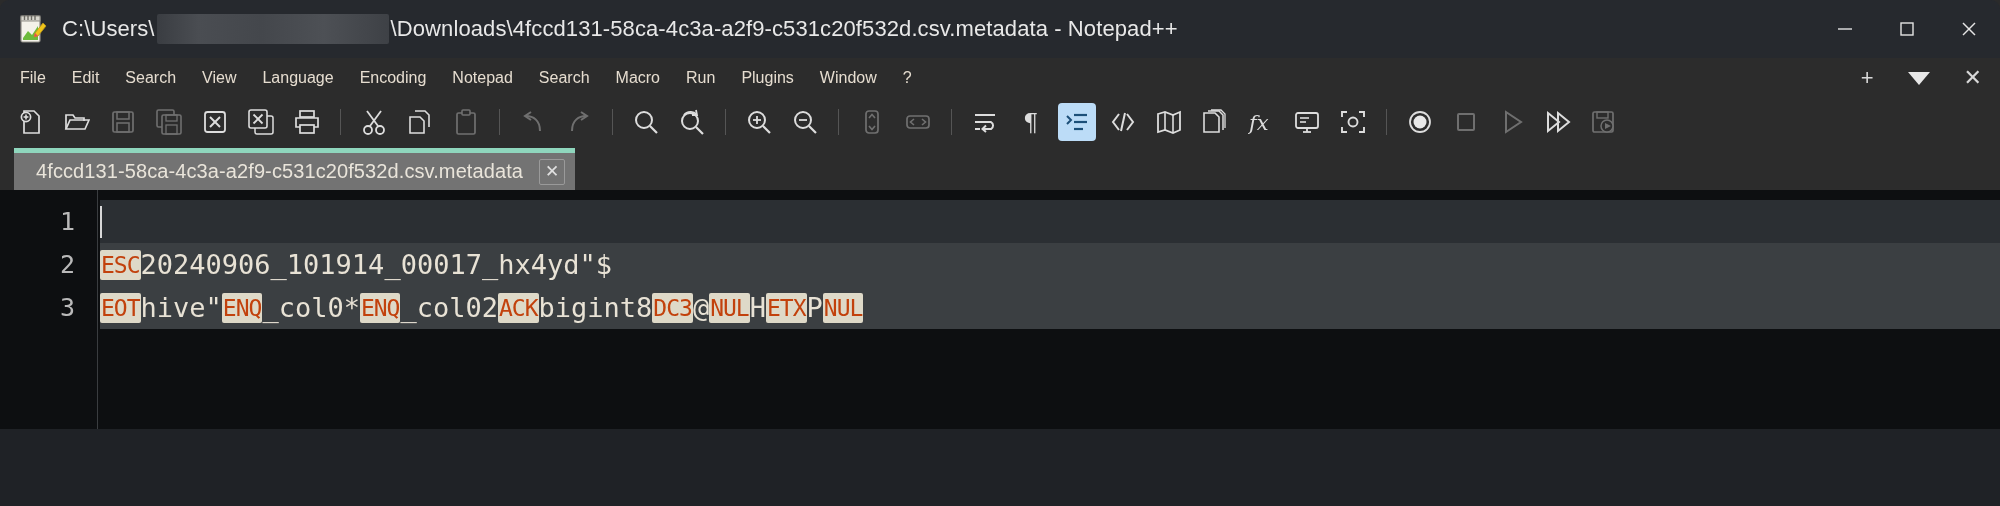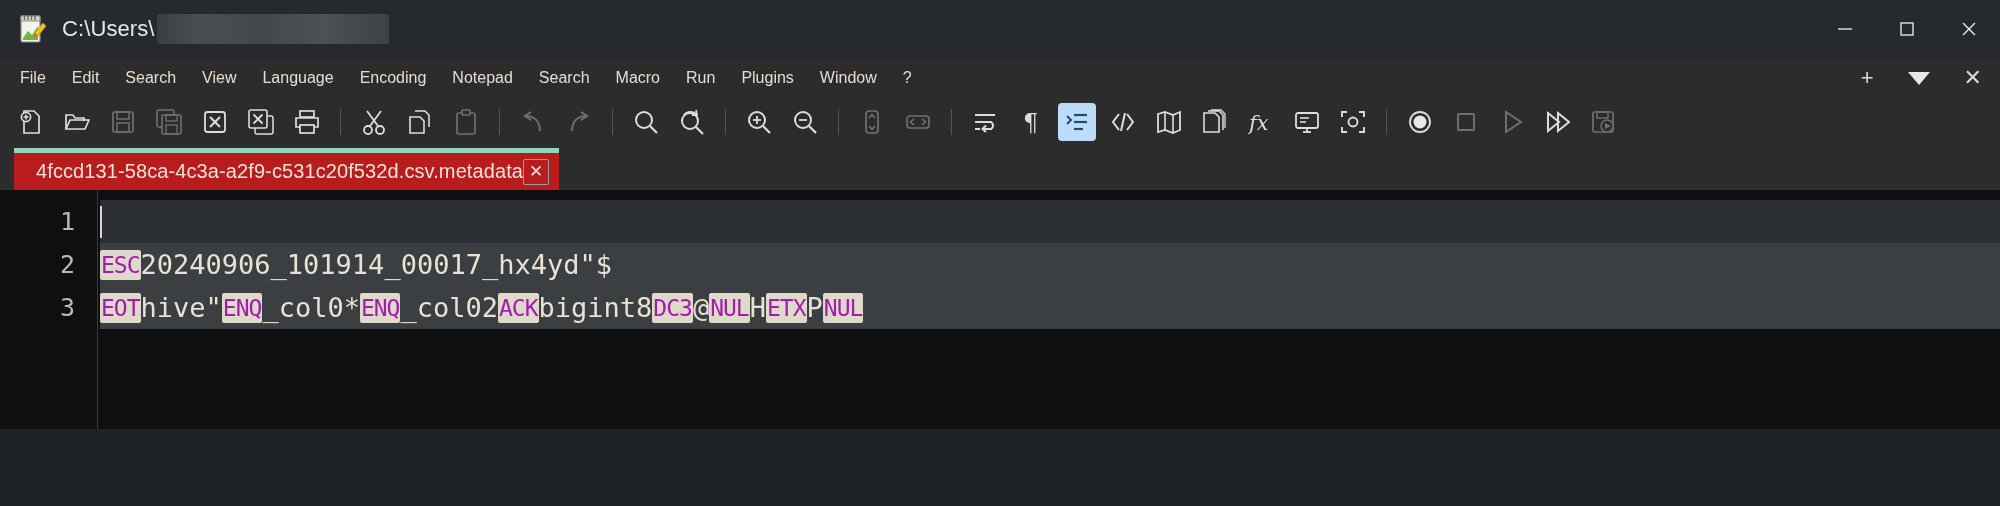--- a/index.html
+++ b/index.html
@@ -99,24 +99,25 @@
 
   
   .tabbar {
     height: 44px; flex: 0 0 44px;
     background: #2c2c2c;
     display: flex; align-items: flex-end;
     padding-left: 14px;
   }
   .tab {
     height: 42px;
-    background: #b91c1c;
+    background: #737373;
     border-top: 5px solid #8fd6bd;
     display: flex; align-items: center;
     padding: 0 10px 0 22px;
+    gap: 16px;
   }
   .tab-label {
     color: #e9e4da; font-size: 20px; white-space: nowrap;
     letter-spacing: .1px;
   }
   .tab-close {
     width: 26px; height: 26px;
     border: 1px solid #9a9a9a;
     display: flex; align-items: center; justify-content: center;
     color: #e0e0e0; font-size: 17px; line-height: 1;
@@ -164,21 +165,21 @@
   .line.hl  { background: #3b3f42; }
   .caret {
     display: inline-block;
     width: 2px; height: 32px;
     background: #d8d8d8;
     vertical-align: middle;
   }
   .ctl {
     display: inline-block;
     background: #ded9c8;
-    color: #a21caf;
+    color: #c2410c;
     font-family: "DejaVu Sans Mono", monospace;
     font-size: 23px;
     line-height: 30px;
     height: 30px;
     padding: 0 1px;
     border-radius: 2px;
     letter-spacing: -1px;
     vertical-align: middle;
   }
   .txt { color: #e8e2d5; }
@@ -198,20 +199,21 @@
         <line x1="13.5" y1="1" x2="13.5" y2="6" stroke="#6b6963" stroke-width="1.4"></line>
         <line x1="17" y1="1" x2="17" y2="6" stroke="#6b6963" stroke-width="1.4"></line>
         <path d="M5 24 L10 17 L14 21 L20 12 L20 26 L5 26 Z" fill="#6cbb3c"></path>
         <path d="M17 19 L25 9 L28 12 L20 22 L16 23 Z" fill="#f0c419" stroke="#b8941a" stroke-width="0.8"></path>
         <path d="M16 23 L17 19 L20 22 Z" fill="#e8534f"></path>
       </svg>
     </div>
     <div class="title-text">
       <span>C:\Users\</span>
       <span class="redact"></span>
+      <span>\Downloads\4fccd131-58ca-4c3a-a2f9-c531c20f532d.csv.metadata - Notepad++</span>
     </div>
     <div class="win-controls">
       <div class="win-btn">
         <svg width="22" height="22" viewBox="0 0 22 22">
             <line x1="4" y1="11" x2="18" y2="11" stroke="#e4e4e4" stroke-width="1.4"></line>
           </svg>
       </div>
       <div class="win-btn">
         <svg width="22" height="22" viewBox="0 0 22 22">
             <rect x="5" y="5" width="12" height="12" fill="none" stroke="#e4e4e4" stroke-width="1.4"></rect>

